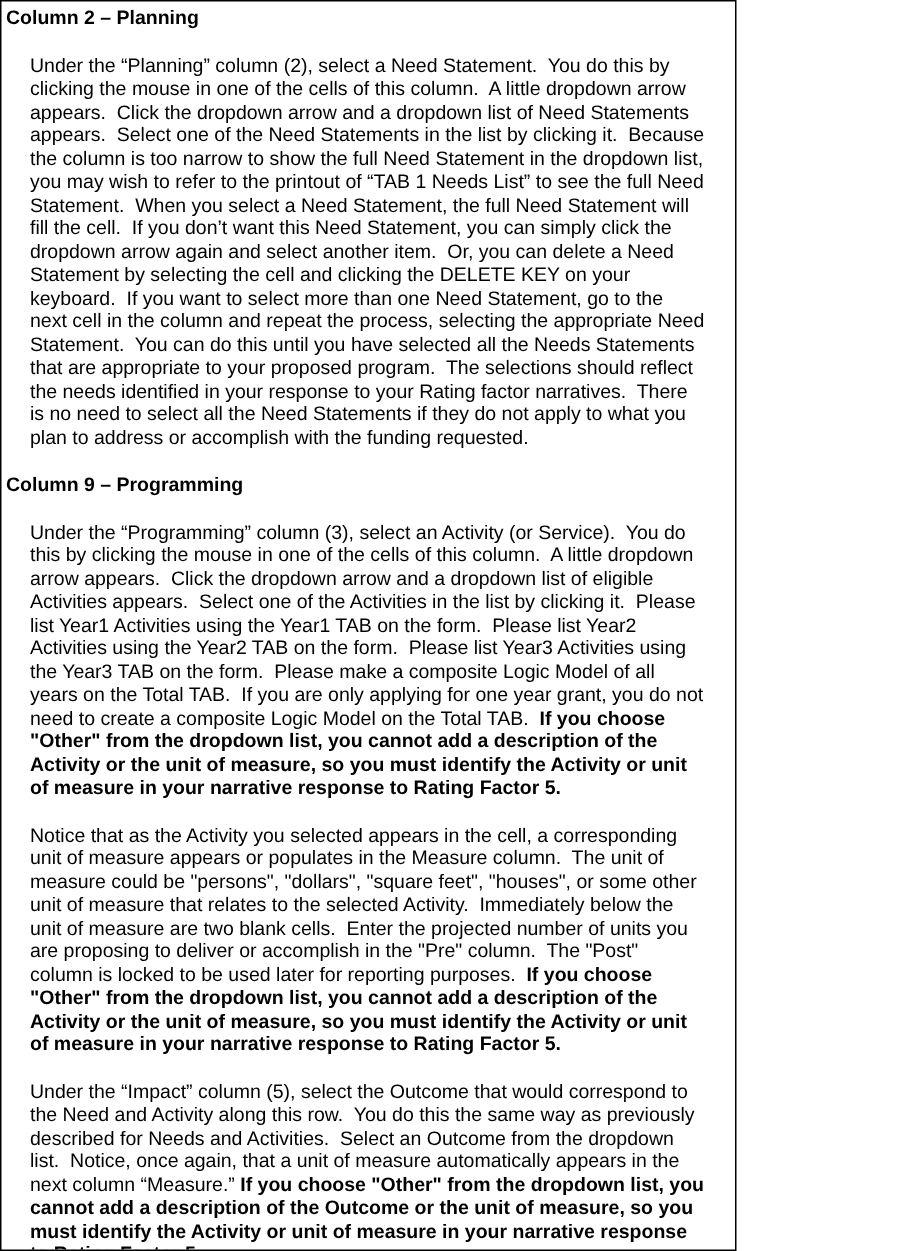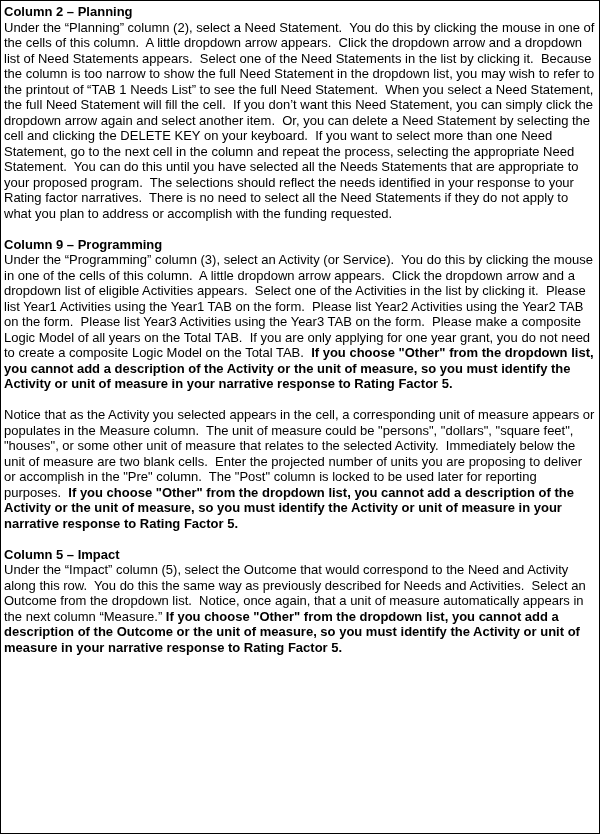--- a/index.html
+++ b/index.html
@@ -1,41 +1,41 @@
 <!DOCTYPE html>
 <html><head>
 <meta charset="utf-8">
 <style>
   html, body {
     margin: 0;
     padding: 0;
     background: #ffffff;
   }
   .page {
-    width: 600px;
+    width: 491px;
     height: 834px;
     box-sizing: border-box;
     border: 1px solid #000000;
     background: #ffffff;
     padding: 3px 4px 0 3px;
     overflow: hidden;
     font-family: "Liberation Sans", "DejaVu Sans", sans-serif;
     font-size: 13px;
     line-height: 15.5px;
     color: #000000;
   }
   .sec {
     margin: 0 0 15.5px 0;
   }
   .sec-heading {
     font-weight: bold;
     margin: 0;
   }
   .sec-body {
-    margin: 0;
+    margin: 16px;
     white-space: pre-wrap;
   }
   .bold-note {
     font-weight: bold;
   }
 </style>
 </head>
 <body>
 
 <div class="page">
@@ -48,17 +48,16 @@
   <div class="sec">
     <div class="sec-heading">Column 9 – Programming</div>
     <p class="sec-body"><span>Under the “Programming” column (3), select an Activity (or Service).  You do this by clicking the mouse in one of the cells of this column.  A little dropdown arrow appears.  Click the dropdown arrow and a dropdown list of eligible Activities appears.  Select one of the Activities in the list by clicking it.  Please list Year1 Activities using the Year1 TAB on the form.  Please list Year2 Activities using the Year2 TAB on the form.  Please list Year3 Activities using the Year3 TAB on the form.  Please make a composite Logic Model of all years on the Total TAB.  If you are only applying for one year grant, you do not need to create a composite Logic Model on the Total TAB.  </span><span class="bold-note">If you choose "Other" from the dropdown list, you cannot add a description of the Activity or the unit of measure, so you must identify the Activity or unit of measure in your narrative response to Rating Factor 5.</span></p>
   </div>
 
   <div class="sec">
     <p class="sec-body"><span>Notice that as the Activity you selected appears in the cell, a corresponding unit of measure appears or populates in the Measure column.  The unit of measure could be "persons", "dollars", "square feet", "houses", or some other unit of measure that relates to the selected Activity.  Immediately below the unit of measure are two blank cells.  Enter the projected number of units you are proposing to deliver or accomplish in the "Pre" column.  The "Post" column is locked to be used later for reporting purposes.  </span><span class="bold-note">If you choose "Other" from the dropdown list, you cannot add a description of the Activity or the unit of measure, so you must identify the Activity or unit of measure in your narrative response to Rating Factor 5.</span></p>
   </div>
 
   <div class="sec">
-    <div class="sec-heading">Column 5 – Impact</div>
     <p class="sec-body"><span>Under the “Impact” column (5), select the Outcome that would correspond to the Need and Activity along this row.  You do this the same way as previously described for Needs and Activities.  Select an Outcome from the dropdown list.  Notice, once again, that a unit of measure automatically appears in the next column “Measure.” </span><span class="bold-note">If you choose "Other" from the dropdown list, you cannot add a description of the Outcome or the unit of measure, so you must identify the Activity or unit of measure in your narrative response to Rating Factor 5.</span></p>
   </div>
 
 </div>
 
 </body></html>

